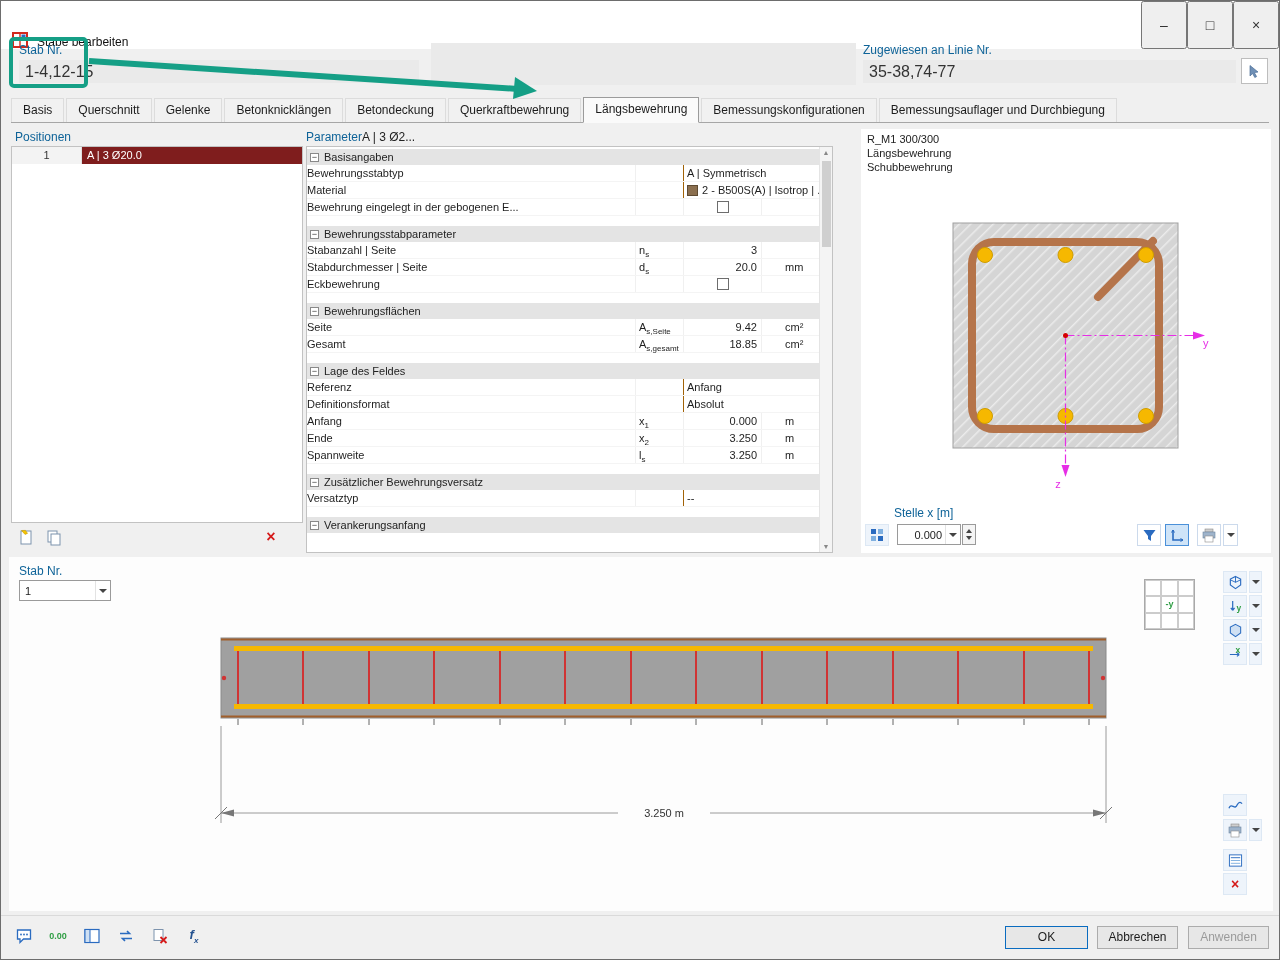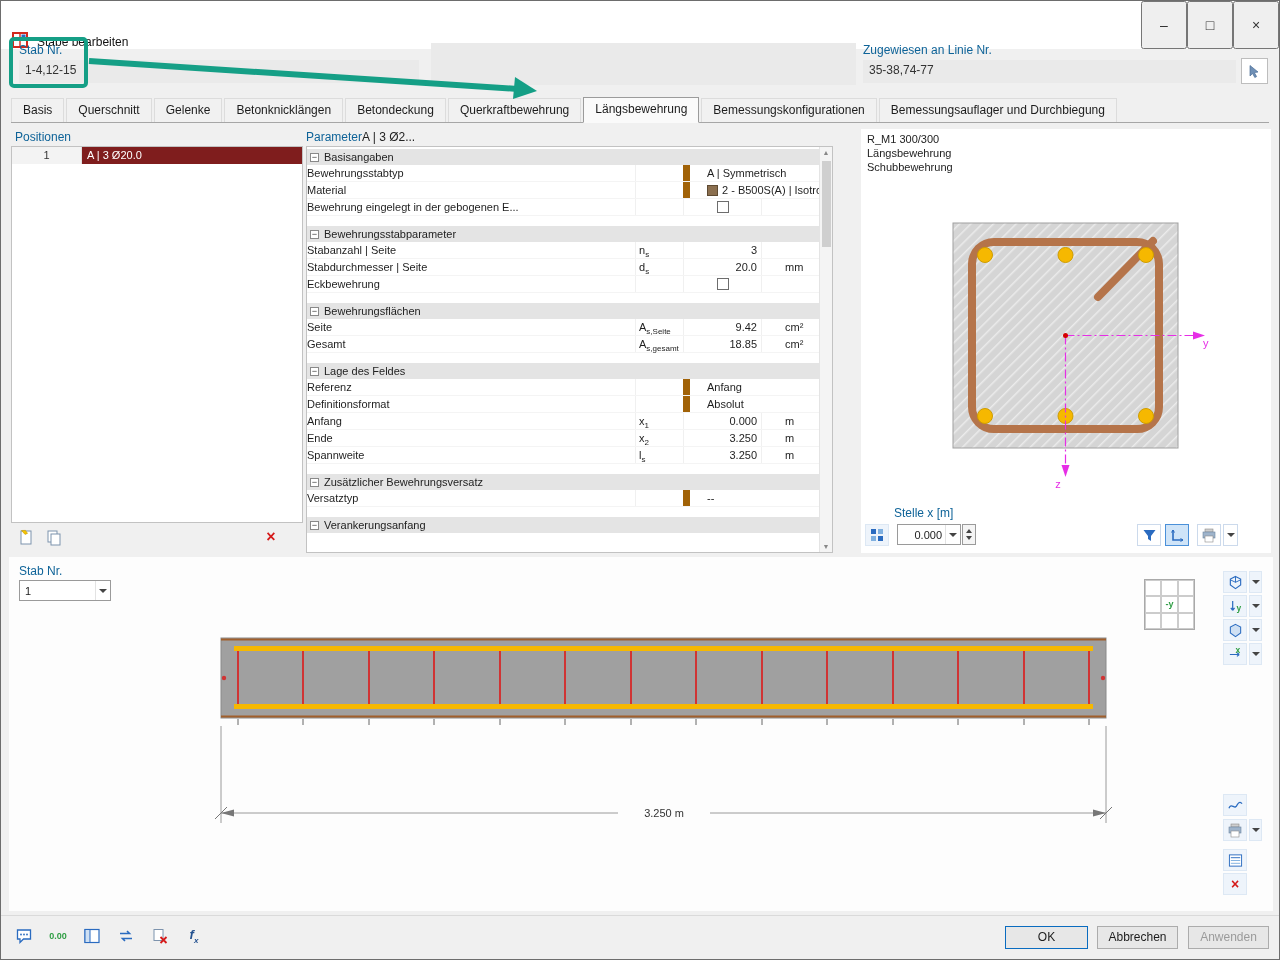--- a/index.html
+++ b/index.html
@@ -5,21 +5,21 @@
 *{margin:0;padding:0;box-sizing:border-box}
 html,body{width:1280px;height:960px}
 body{font-family:"Liberation Sans",sans-serif;font-size:12px;color:#1e1e1e;background:#fff;position:relative}
 .dialog{position:absolute;left:0;top:0;width:1280px;height:960px;background:#f0f0f0;border:1px solid #6d6d6d;overflow:hidden}
 .titlebar{position:absolute;left:0;top:0;right:0;height:48px;background:#fff;display:flex;align-items:flex-end}
 .appicon{margin-left:10px;width:18px;height:18px}
 .ttl{margin-left:8px;font-size:12px;color:#111}
 .winbtns{margin-left:auto;display:flex;height:100%}
 .wbtn{width:46px;height:100%;display:flex;align-items:center;justify-content:center;font-size:14px;color:#333}
 .lbl{position:absolute;color:#0e6398;font-size:12px;white-space:nowrap}
-.flatin{position:absolute;background:#eaeaea;color:#333;padding:3px 6px;font-size:12px;white-space:nowrap}
+.flatin{position:absolute;background:#eaeaea;color:#333;padding:3px 6px;font-size:16px;white-space:nowrap}
 .midbox{position:absolute;left:430px;top:42px;width:425px;height:42px;background:#eaeaea}
 .picker{position:absolute;left:1240px;top:57px;width:27px;height:26px;background:#fff;border:1px solid #bdbdbd;display:flex;align-items:center;justify-content:center}
 
 .anno-box{position:absolute;left:8px;top:36px;width:79px;height:51px;border:4px solid #159f86;border-radius:5px;z-index:60}
 .anno-arrow{position:absolute;left:84px;top:46px;z-index:60}
 
 .tabs{position:absolute;left:10px;top:96px;right:10px;height:26px;display:flex;gap:2px;align-items:flex-end;border-bottom:1px solid #a6a6a6;z-index:5}
 .tab{padding:4px 11px 3px;background:#f1f1f1;border:1px solid #dcdcdc;border-bottom:none;font-size:12px;white-space:nowrap;height:24px;color:#1c1c1c}
 .tab.active{background:#fafafa;border-color:#9b9b9b;border-bottom:1px solid #fafafa;margin-bottom:-1px;height:26px;z-index:6;position:relative}
 
@@ -39,21 +39,21 @@
 .psec{height:16px;background:#e4e4e4;display:flex;align-items:center;gap:5px;padding-left:3px;font-size:11px;margin-top:10px;color:#222}
 .psec.first{margin-top:2px}
 .exp{width:9px;height:9px;border:1px solid #898989;background:#fff;font-size:9px;line-height:7px;text-align:center;color:#333;flex:none}
 .prow{display:flex;height:17px;line-height:16px;font-size:11px;border-bottom:1px solid #f4f4f4;align-items:center}
 .prow>span{display:block;height:100%}
 .nm{width:328px;white-space:nowrap;overflow:hidden}
 .sym{width:48px;border-left:1px solid #f0f0f0;padding-left:3px}
 .sym sub{font-size:8px}
 .val{width:78px;text-align:right;padding-right:4px;border-left:1px solid #f0f0f0}
 .un{flex:1;padding-left:23px;border-left:1px solid #f0f0f0}
-.vwide{flex:1;padding-left:17px;border-left:7px solid #a16207;white-space:nowrap;overflow:hidden}
+.vwide{flex:1;padding-left:3px;border-left:1px solid #a16207;white-space:nowrap;overflow:hidden}
 .vc{width:78px;display:flex!important;align-items:center;justify-content:center;border-left:1px solid #f0f0f0}
 .cb{width:12px;height:12px;border:1px solid #6d6d6d;background:#fff;flex:none}
 .sw{display:inline-block;width:11px;height:11px;background:#8b6f4f;border:1px solid #5e4a32;margin-right:4px;vertical-align:-2px}
 
 .svpanel{position:absolute;left:860px;top:128px;width:410px;height:424px;background:#fff}
 .svinfo{position:absolute;font-size:11px;color:#222;left:866px;white-space:nowrap}
 svg text{font-family:"Liberation Sans",sans-serif}
 
 .mini{position:absolute;width:24px;height:22px;background:#fff;border:1px solid #ccdaec;display:flex;align-items:center;justify-content:center;padding:0}
 .mini.pressed{background:#cfe4f8;border-color:#4a90d9}

